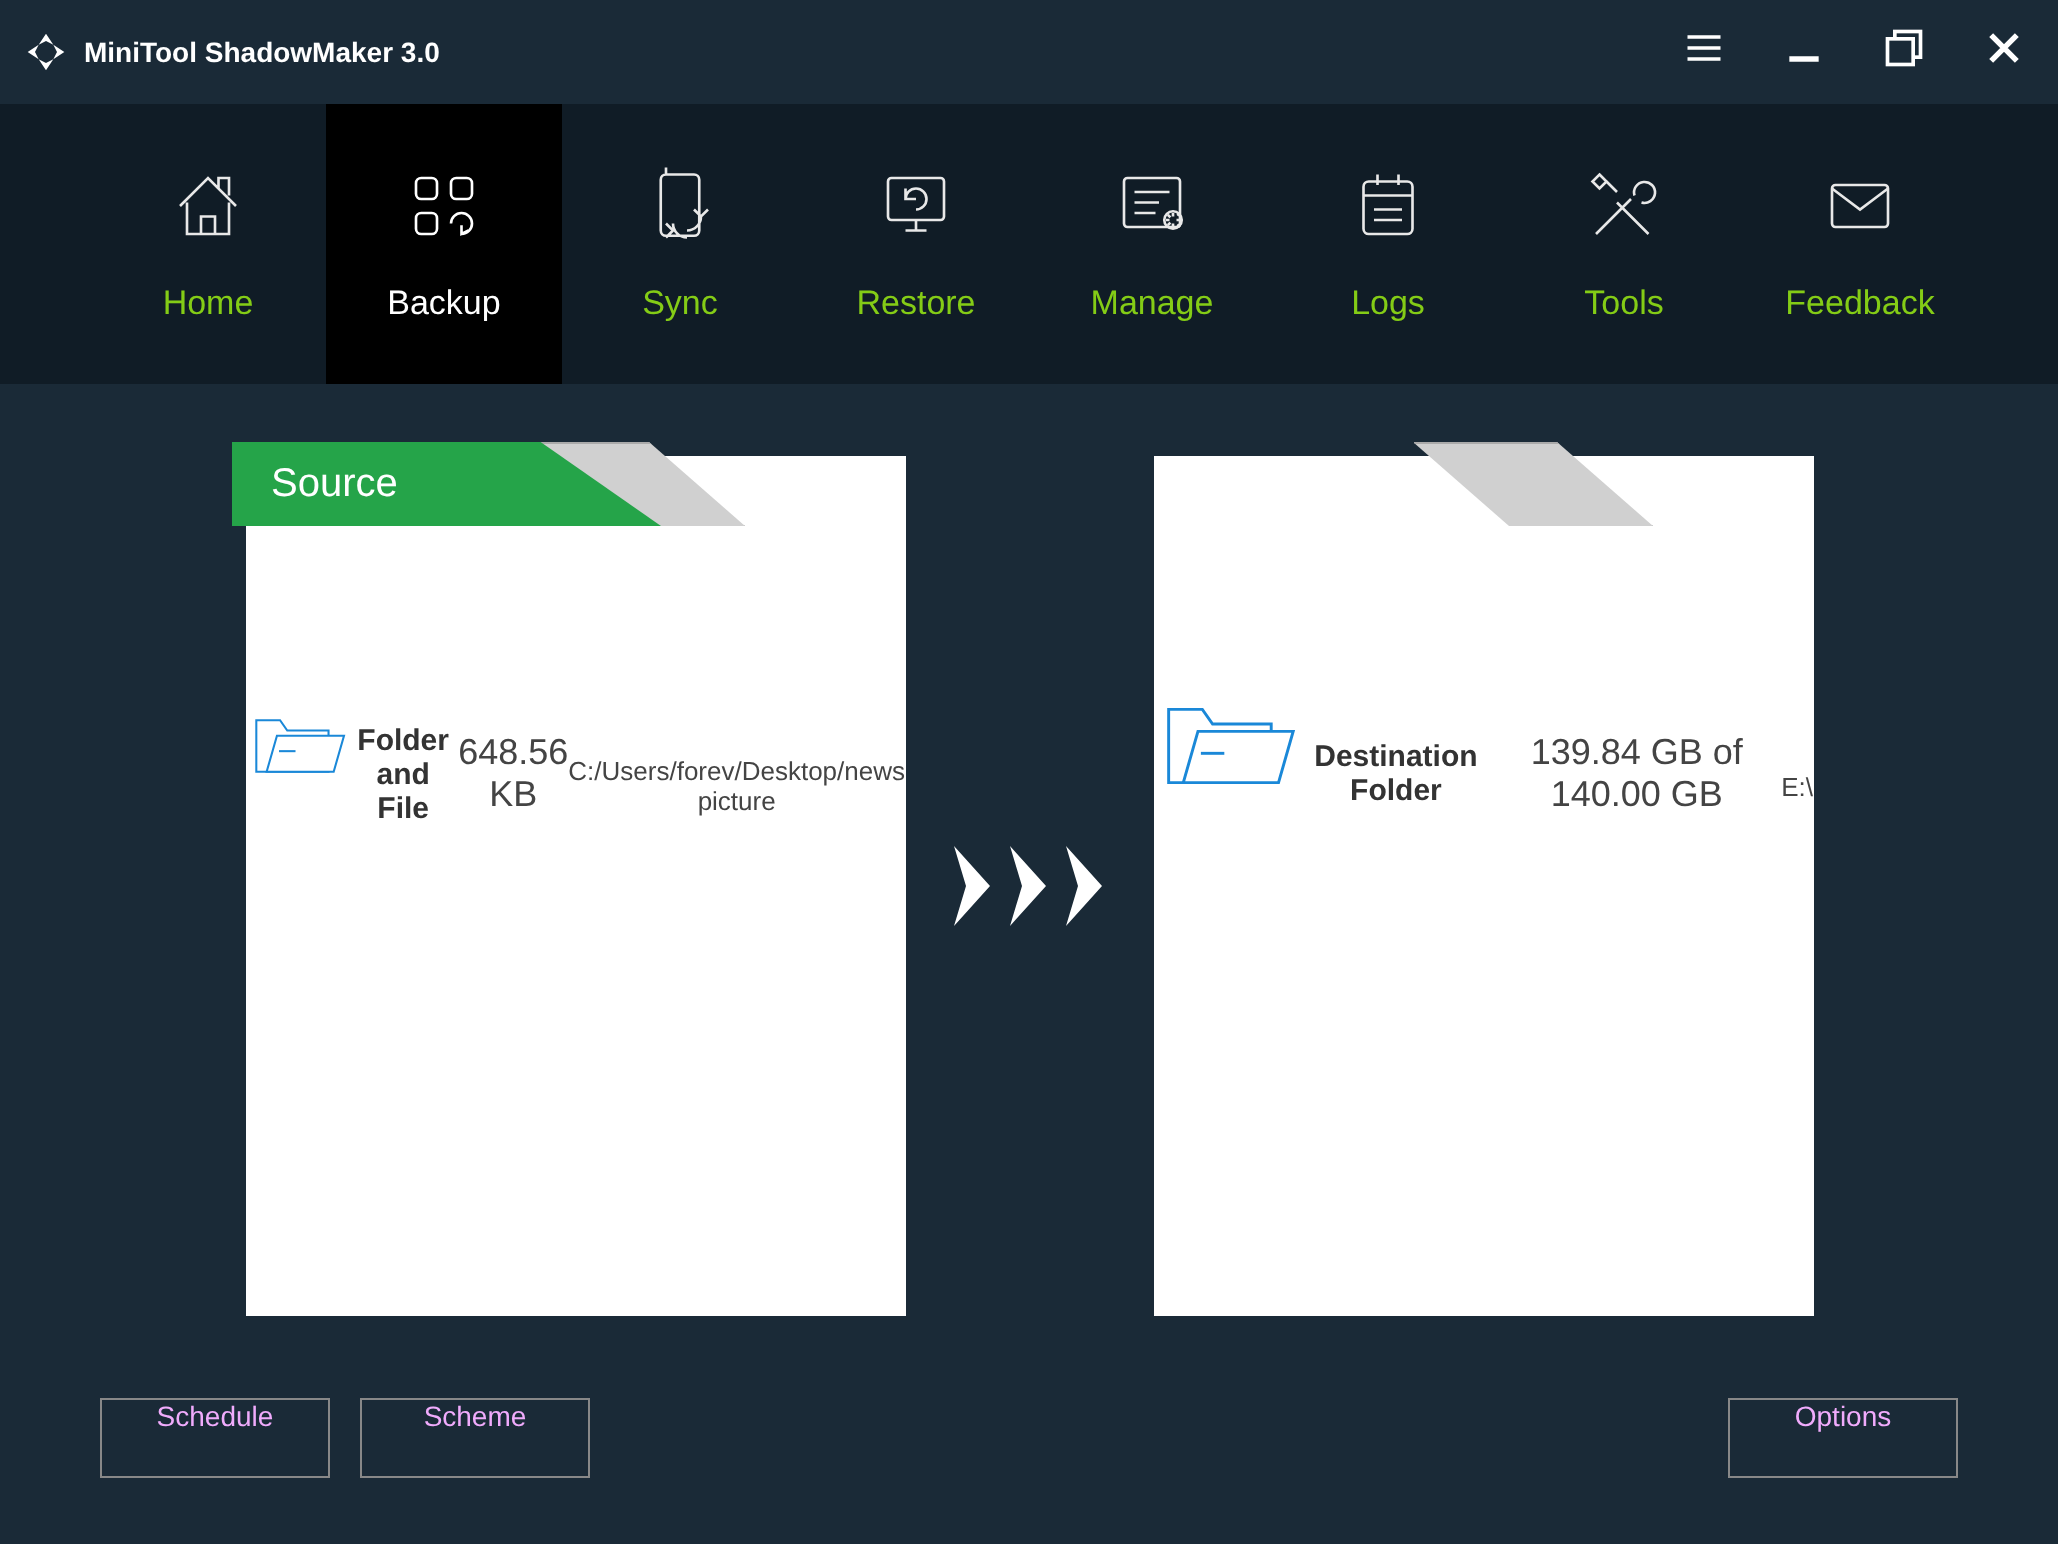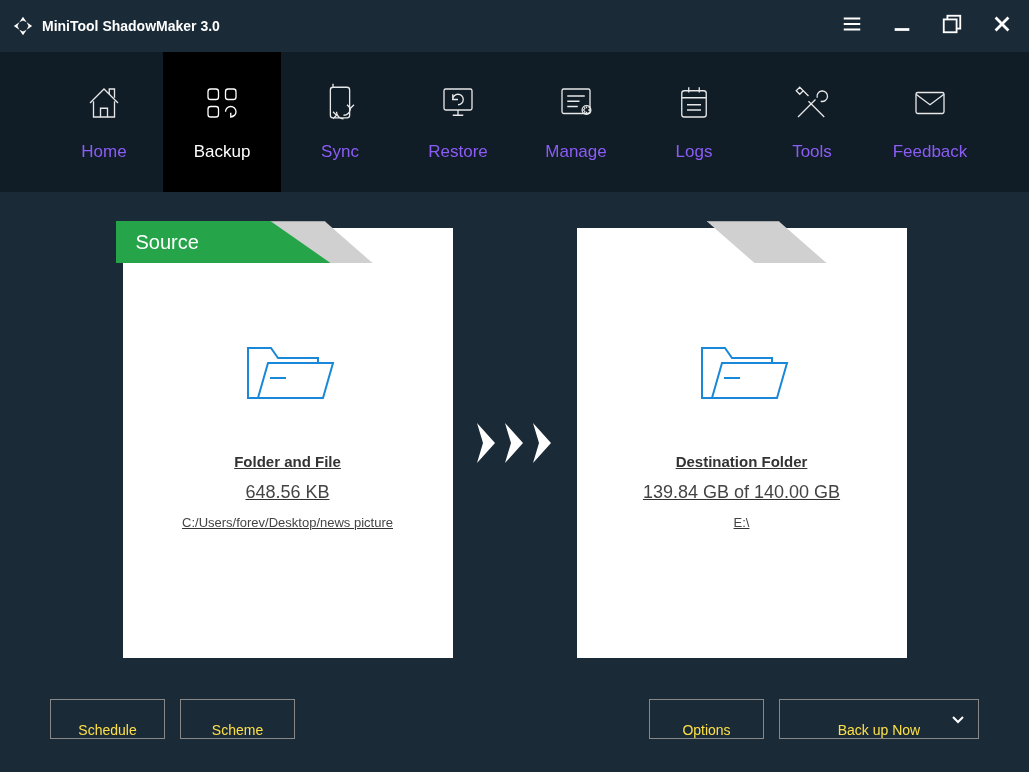--- a/index.html
+++ b/index.html
@@ -38,21 +38,21 @@
 }
 .nav-item {
   width: 118px;
   display: flex;
   flex-direction: column;
   align-items: center;
   justify-content: center;
   gap: 18px;
   cursor: pointer;
   font-size: 17px;
-  color: #8b5cf6;
+  color: #84cc16;
 }
 .nav-item.active {
   background: #000000;
   color: #fff;
   text-align: center;
 }
 .nav-item svg { stroke: #e8e8e8; fill: none; stroke-width: 1.5; }
 .nav-item.active svg { stroke: #fff; }
 
 .main {
@@ -93,24 +93,22 @@
   height: 42px;
   width: 120px;
   background: #d0d0d0;
   clip-path: polygon(0 0, 60% 0, 100% 100%, 40% 100%);
   border-top: 1px solid #aaa;
   border-right: 1px solid #aaa;
 }
 .panel-content {
   padding-top: 105px;
   display: flex;
-  flex-direction: column;
   align-items: center;
   text-align: center;
-  text-decoration: underline;
 }
 .folder-icon { margin-bottom: 40px; }
 .panel-title { font-weight: bold; font-size: 15px; margin-bottom: 12px; }
 .panel-sub { font-size: 18px; color: #444; margin-bottom: 12px; }
 .panel-path { font-size: 13px; color: #444; }
 
 .arrows {
   display: flex;
   align-items: center;
   gap: 0;
@@ -120,24 +118,24 @@
 .footer {
   height: 90px;
   display: flex;
   align-items: flex-start;
   padding: 5px 50px 0 50px;
 }
 .btn {
   height: 40px;
   border: 1px solid #888;
   background: transparent;
-  color: #fde047;
+  color: #f0abfc;
   font-size: 14px;
   display: flex;
-  align-items: flex-end;
+  align-items: flex-start;
   justify-content: center;
   cursor: pointer;
 }
 .btn.schedule, .btn.scheme, .btn.options { width: 115px; }
 .btn.scheme { margin-left: 15px; }
 .footer .spacer { flex: 1; }
 .btn.backup-now {
   width: 200px;
   margin-left: 15px;
   position: relative;
@@ -295,19 +293,13 @@
   <div class="btn schedule">
       <span>Schedule</span>
     </div>
   <div class="btn scheme">
       <span>Scheme</span>
     </div>
   <div class="spacer"></div>
   <div class="btn options">
       <span>Options</span>
     </div>
-  <div class="btn backup-now">
-    <span>Back up Now</span>
-    <svg class="caret" width="12" height="8" viewBox="0 0 12 8">
-        <path d="M1 1 L6 6 L11 1" fill="none" stroke="#fff" stroke-width="2"></path>
-      </svg>
-  </div>
 </div>
 
 </body></html>

